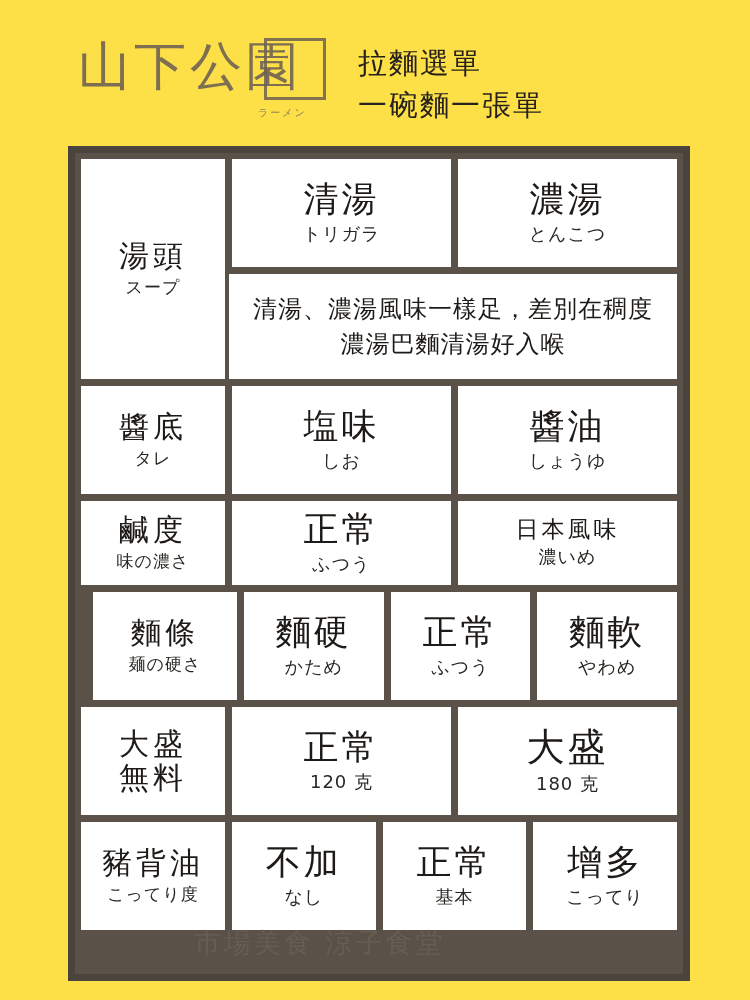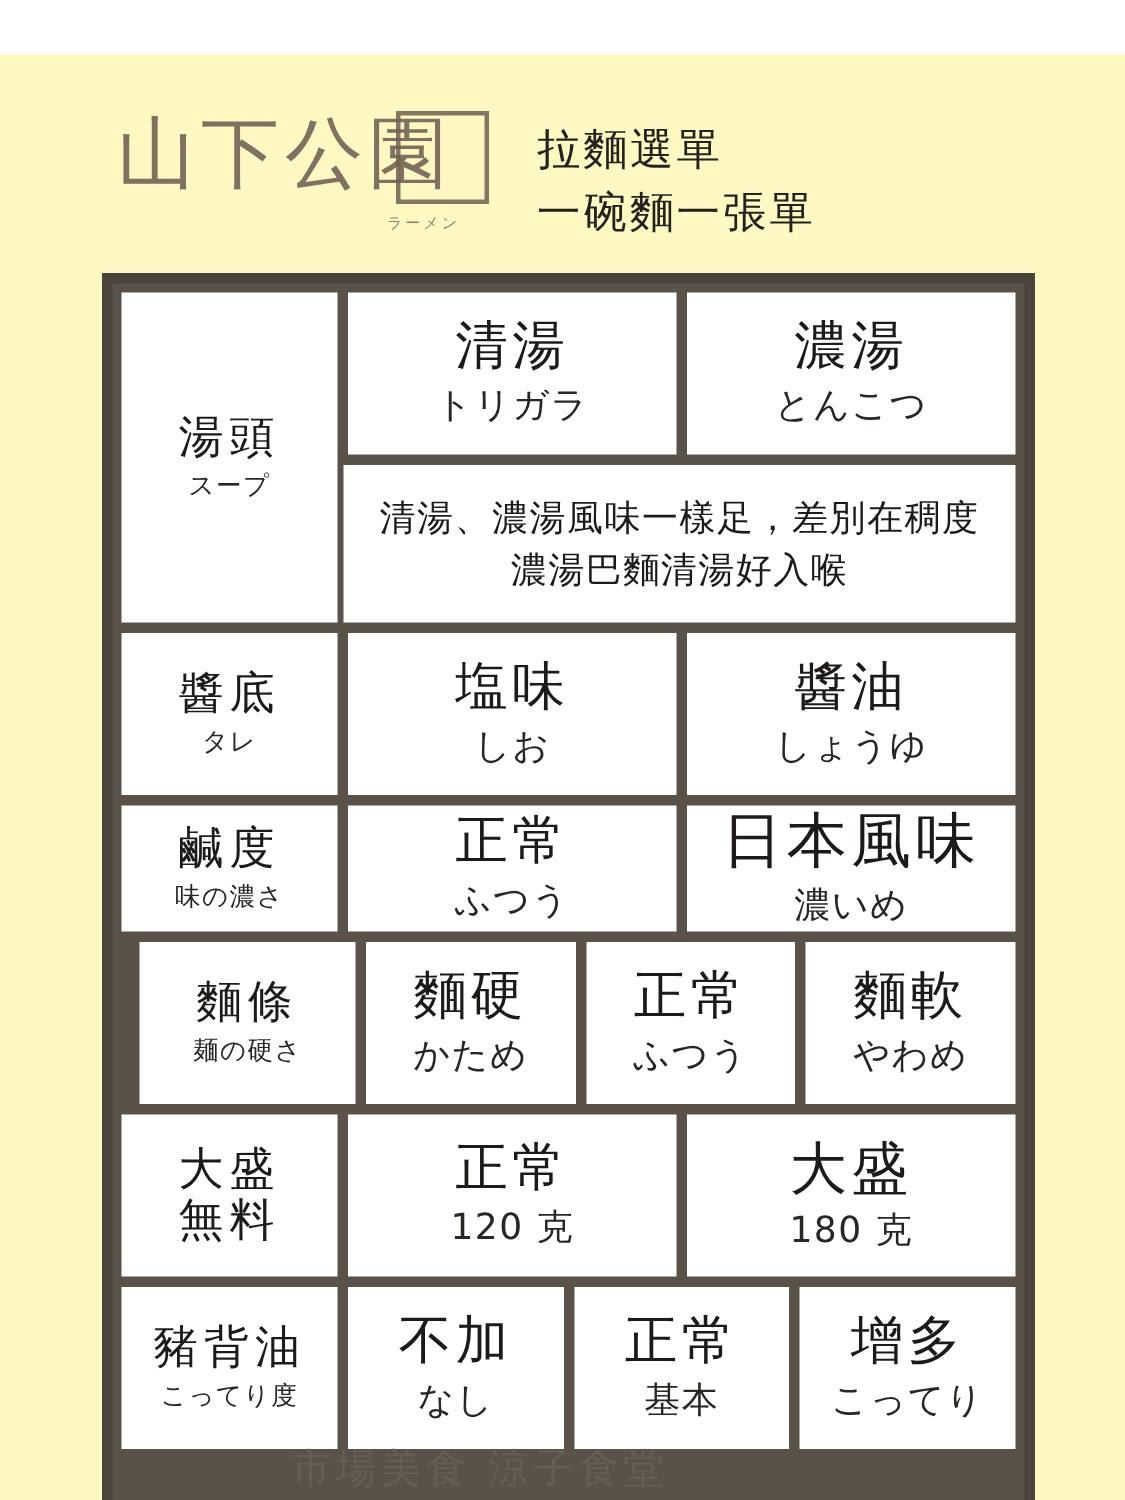--- a/index.html
+++ b/index.html
@@ -11,22 +11,21 @@
     height: 1000px;
     background: #ffffff;
     font-family: "DejaVu Sans", "Liberation Sans", sans-serif;
     color: #221f1c;
     overflow: hidden;
     position: relative;
   }
   .sheet {
     position: absolute;
     inset: 0;
-    background: #fef9c3;
-    margin-top: 36px;
+    background: #fde047;
   }
 
   
   .header {
     position: absolute;
     left: 0; top: 0;
     width: 750px;
     height: 150px;
   }
   .logo {
@@ -120,21 +119,21 @@
     overflow: hidden;
   }
   .cell .main {
     font-family: "DejaVu Serif", "Liberation Serif", serif;
     font-size: 35px;
     letter-spacing: 3px;
     line-height: 1.12;
     color: #1d1a17;
   }
   .cell .sub {
-    font-size: 24px;
+    font-size: 18px;
     letter-spacing: 1px;
     margin-top: 3px;
     color: #2a2622;
   }
   .cell.label .main { font-size: 30px; letter-spacing: 4px; }
   .cell.label .sub  { font-size: 17px; }
 
   .cell.note {
     flex: 1 1 auto;
     justify-content: center;
@@ -148,21 +147,21 @@
     line-height: 1.25;
   }
 
   
   .w-label   { width: 144px; flex: 0 0 144px; }
   .w-half    { flex: 1 1 0; }
   .w-third   { flex: 1 1 0; }
   .w-note    { flex: 1 1 0; }
 
   .size-big .main { font-size: 38px; }
-  .size-small .main { font-size: 40px; }
+  .size-small .main { font-size: 23px; }
 
   .cell.stack2 { line-height: 1.05; }
   .cell.stack2 .main { font-size: 30px; letter-spacing: 4px; }
 
   
   .watermark {
     position: absolute;
     left: 194px;
     top: 925px;
     width: 420px;

